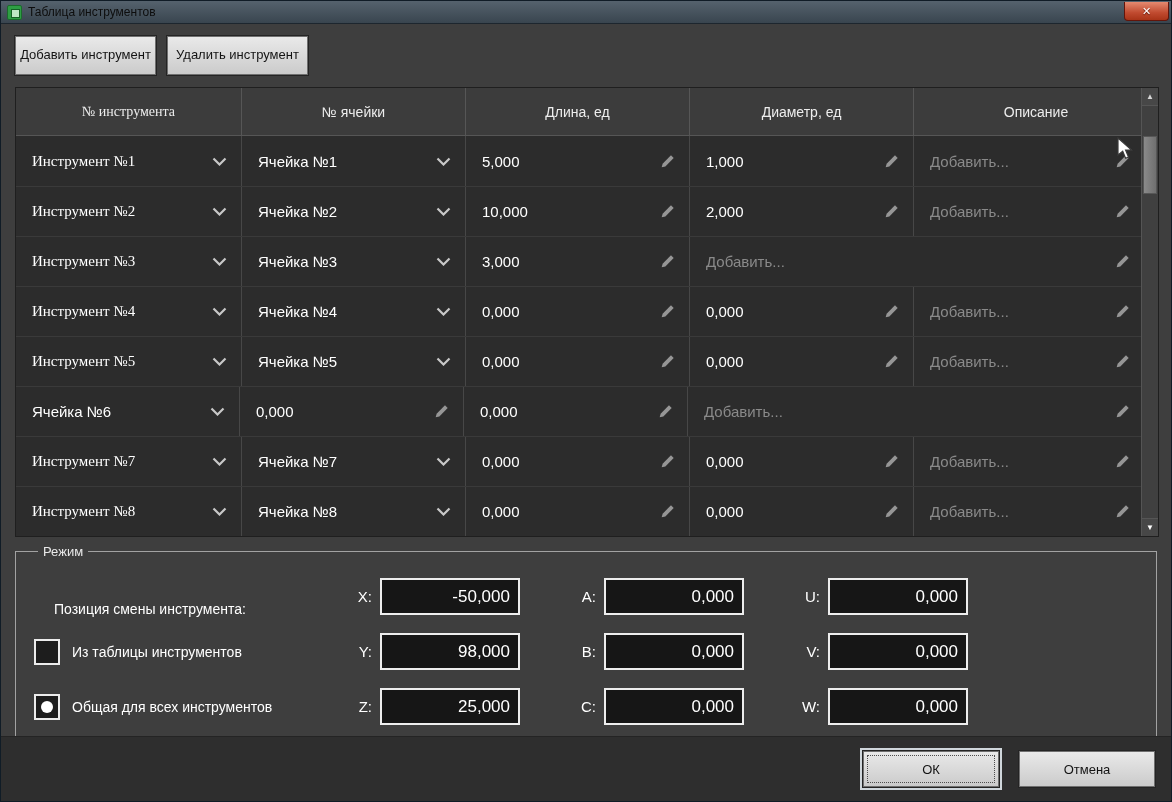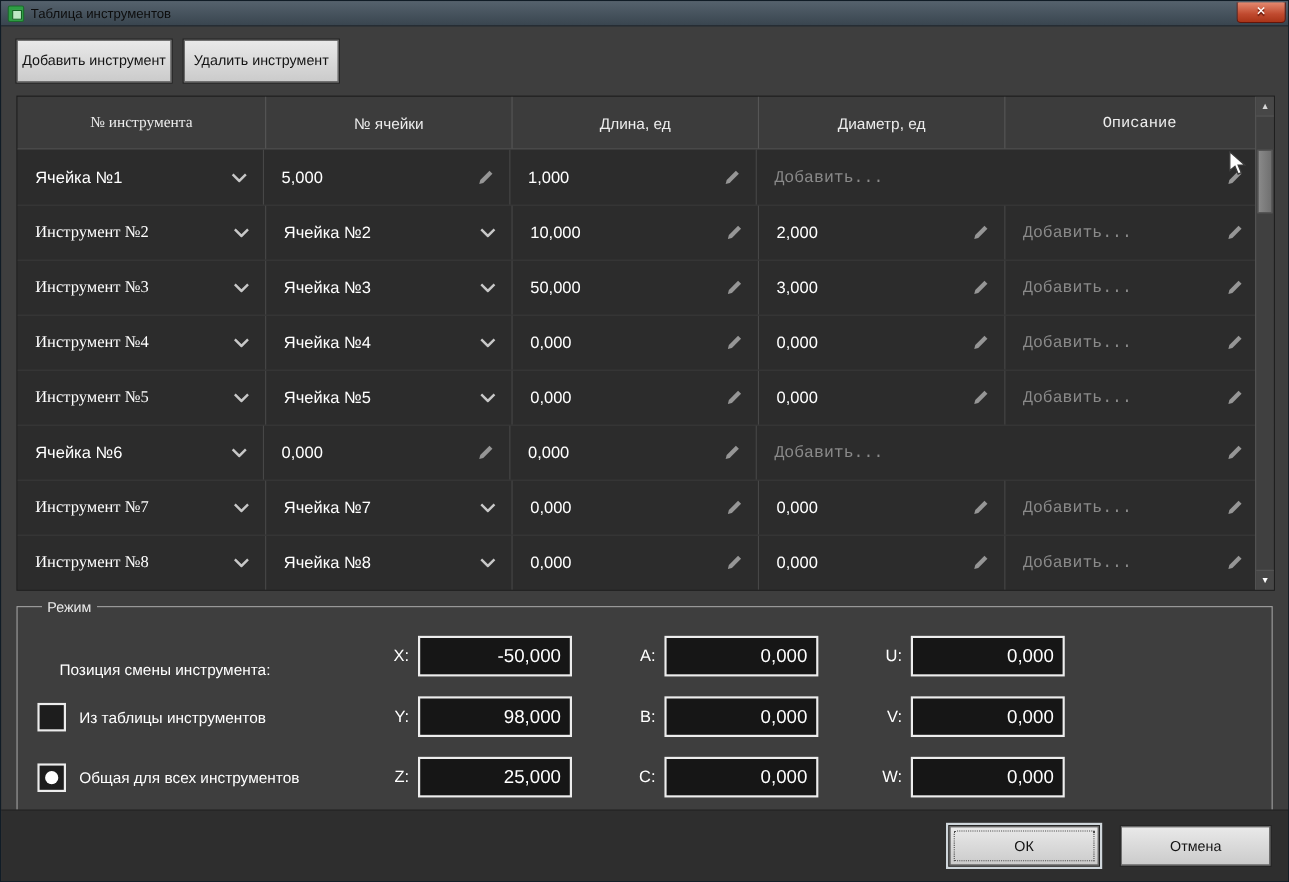--- a/index.html
+++ b/index.html
@@ -44,21 +44,21 @@
   .table { position:relative; margin:0 14px; width:1144px; background:#2c2c2c;
     border:1px solid #1f1f1f; }
   .thead { display:flex; height:48px; background:#3c3c3c; border-bottom:1px solid #565656; }
   .th { display:flex; align-items:center; justify-content:center;
     color:#ededed; font-size:14px; border-right:1px solid #565656; }
   .tr { display:flex; height:50px; background:#2c2c2c; }
   .tr + .tr { border-top:1px solid #3a3a3a; }
   .td { display:flex; align-items:center; border-right:1px solid #474747;
     color:#ffffff; font-size:15px; padding:0 14px 0 16px; }
   .c1 { width:226px;font-family:Liberation Serif, serif; } .c2 { width:224px; } .c3 { width:224px; } .c4 { width:224px; }
-  .c5 { flex:1; border-right:none;font-family:Liberation Mono, monospace; }
+  .c5 { flex:1; border-right:none; }
   .spacer { flex:1; }
   .chev { flex:none; }
   .pencil { flex:none; }
   .td.c5 { padding-right:28px; }
   .placeholder { color:#8a8a8a; }
 
   
   .scrollbar { position:absolute; top:0; right:0; bottom:0; width:17px;
     background:#404040; border-left:1px solid #555; }
   .sb-btn { position:absolute; left:0; width:16px; height:18px; text-align:center;
@@ -120,20 +120,27 @@
   <div class="table">
     <div class="thead">
       <div class="th c1">№ инструмента</div>
       <div class="th c2">№ ячейки</div>
       <div class="th c3">Длина, ед</div>
       <div class="th c4">Диаметр, ед</div>
       <div class="th c5">Описание</div>
     </div>
     <div>
     <div class="tr">
+      <div class="td c1">
+        <span>Инструмент №1</span>
+        <span class="spacer"></span>
+        <svg class="chev" width="15" height="9" viewBox="0 0 15 9">
+              <path d="M1.5 1.5 L7.5 7.5 L13.5 1.5" fill="none" stroke="#c8c8c8" stroke-width="2.2"></path>
+            </svg>
+      </div>
       <div class="td c2">
         <span>Ячейка №1</span>
         <span class="spacer"></span>
         <svg class="chev" width="15" height="9" viewBox="0 0 15 9">
               <path d="M1.5 1.5 L7.5 7.5 L13.5 1.5" fill="none" stroke="#c8c8c8" stroke-width="2.2"></path>
             </svg>
       </div>
       <div class="td c3">
         <span>5,000</span>
         <span class="spacer"></span>
@@ -201,27 +208,20 @@
         <span class="spacer"></span>
         <svg class="chev" width="15" height="9" viewBox="0 0 15 9">
               <path d="M1.5 1.5 L7.5 7.5 L13.5 1.5" fill="none" stroke="#c8c8c8" stroke-width="2.2"></path>
             </svg>
       </div>
       <div class="td c2">
         <span>Ячейка №3</span>
         <span class="spacer"></span>
         <svg class="chev" width="15" height="9" viewBox="0 0 15 9">
               <path d="M1.5 1.5 L7.5 7.5 L13.5 1.5" fill="none" stroke="#c8c8c8" stroke-width="2.2"></path>
-            </svg>
-      </div>
-      <div class="td c3">
-        <span>50,000</span>
-        <span class="spacer"></span>
-        <svg class="pencil" width="15" height="15" viewBox="0 0 16 16">
-              <path d="M11.7 1.4 L14.6 4.3 L5.7 13.2 L1.8 14.2 L2.8 10.3 Z" fill="#969696"></path>
             </svg>
       </div>
       <div class="td c4">
         <span>3,000</span>
         <span class="spacer"></span>
         <svg class="pencil" width="15" height="15" viewBox="0 0 16 16">
               <path d="M11.7 1.4 L14.6 4.3 L5.7 13.2 L1.8 14.2 L2.8 10.3 Z" fill="#969696"></path>
             </svg>
       </div>
       <div class="td c5">

